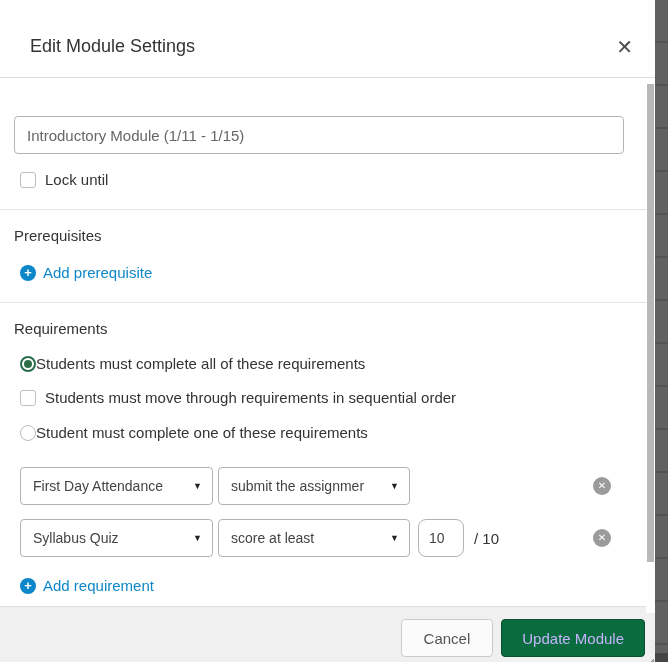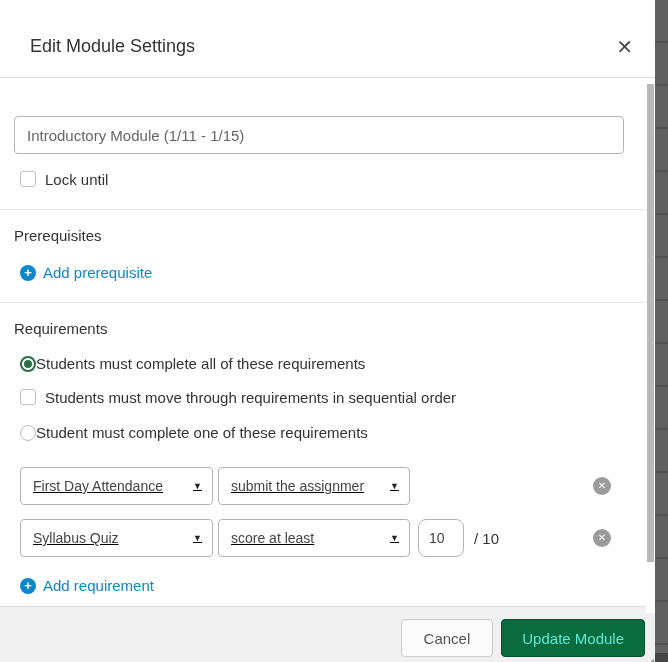--- a/index.html
+++ b/index.html
@@ -50,21 +50,21 @@
     background: #b8b8b8;
   }
 
   .name-input {
     display: block; width: 610px; height: 38px; margin-top: 38px;
     border: 1px solid #b5b5b5; border-radius: 4px; padding: 0 12px;
     font-size: 15px; color: #666; font-family: "Liberation Sans", sans-serif;
     background: #fff; outline: none;
   }
 
-  .check-row { display: flex; margin: 17px 0 0 6px; }
+  .check-row { display: flex; align-items: center; margin: 17px 0 0 6px; }
   .checkbox {
     width: 16px; height: 16px; border: 1px solid #c0c0c0; border-radius: 3px;
     background: #fff; flex: 0 0 16px; cursor: pointer;
   }
   .check-row label { margin-left: 9px; font-size: 15px; color: #333; }
 
   .divider { border: none; border-top: 1px solid #e5e5e5; margin: 0 -30px 0 -14px; }
   .divider-1 { margin-top: 21px; }
   .divider-2 { margin-top: 21px; }
 
@@ -94,21 +94,21 @@
   .radio-row label { font-size: 15px; color: #333; }
   .indent { }
 
   .req-row {
     display: flex; align-items: center; margin: 14px 0 0 6px; position: relative;
     height: 38px;
   }
   .req-row.first { margin-top: 26px; }
   .select-box {
     height: 38px; border: 1px solid #b3b3b3; border-radius: 4px; background: #fff;
-    display: flex; align-items: center; padding: 0 10px 0 12px; cursor: pointer; text-decoration: underline;
+    display: flex; align-items: center; padding: 0 10px 0 12px; cursor: pointer;
   }
   .select-box .select-value {
     font-size: 14px; color: #444; white-space: nowrap; overflow: hidden;
     flex: 1;
   }
   .select-box .caret { font-size: 9px; color: #222; margin-left: 8px; flex: 0 0 auto; }
   .select-item { width: 193px; }
   .select-cond { width: 192px; margin-left: 5px; }
   .score-input {
     width: 46px; height: 38px; margin-left: 8px; border: 1px solid #b3b3b3;
@@ -130,21 +130,21 @@
   }
   .btn {
     height: 38px; border-radius: 4px; font-size: 15px; cursor: pointer;
     font-family: "Liberation Sans", sans-serif;
   }
   .btn-cancel {
     background: #fbfbfb; border: 1px solid #ccc; color: #555;
     padding: 0 22px; margin-right: 8px;
   }
   .btn-primary {
-    background: #0a6b3e; border: 1px solid #06502d; color: #5eead4;
+    background: #0a6b3e; border: 1px solid #06502d; color: #c4b5fd;
     padding: 0 20px; font-weight: 500;
   }
   .resize-handle {
     position: absolute; right: 1px; bottom: 1px; width: 13px; height: 13px;
     background: repeating-linear-gradient(135deg, transparent 0 3px, #999 3px 4.5px);
     clip-path: polygon(100% 0, 100% 100%, 0 100%);
     cursor: nwse-resize;
   }
 </style>
 </head>

